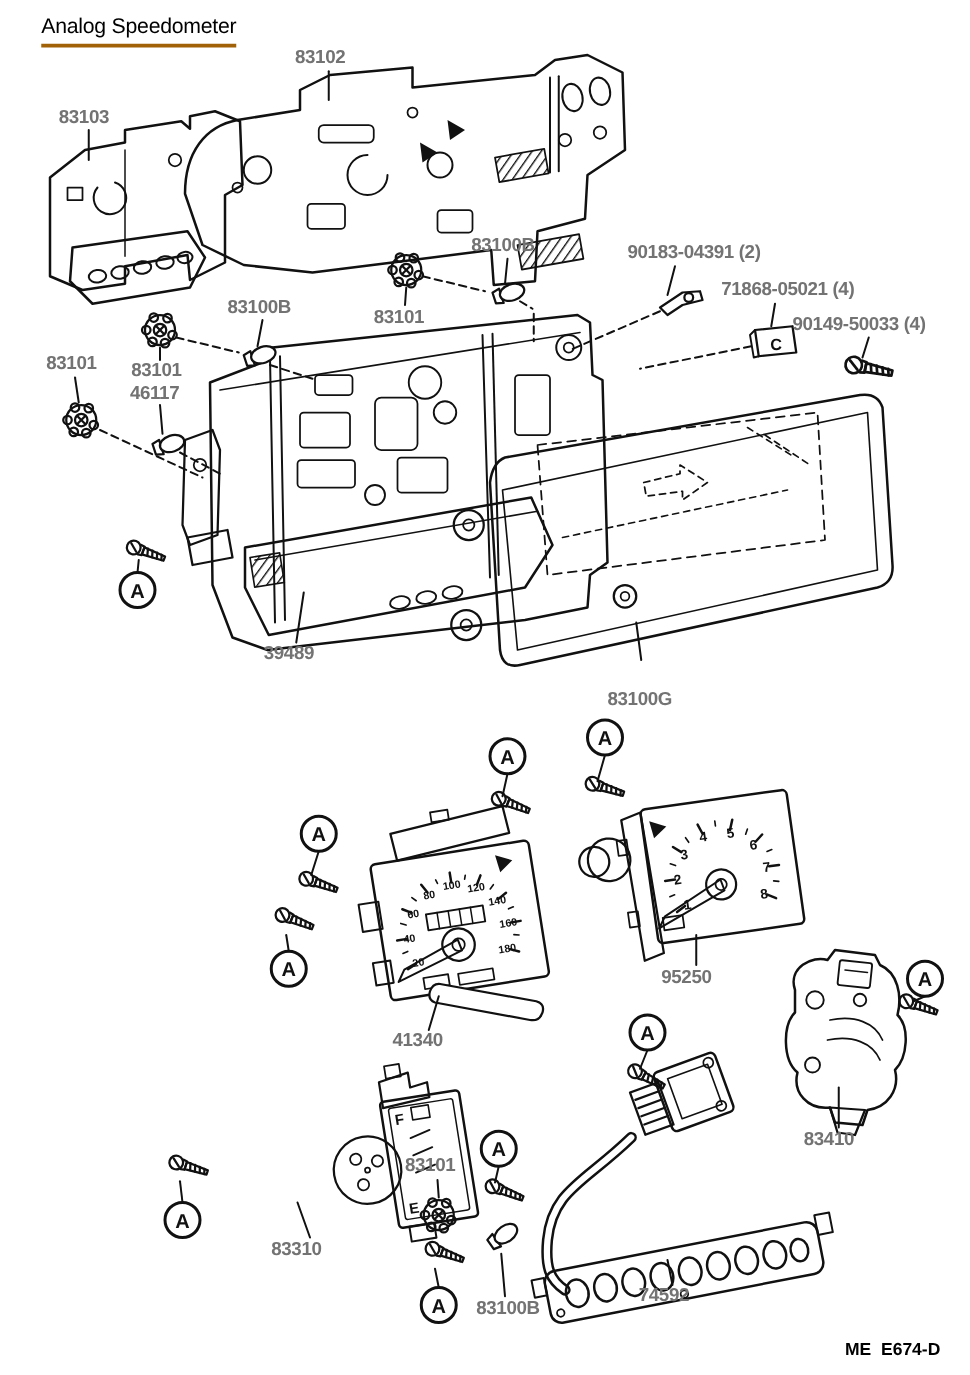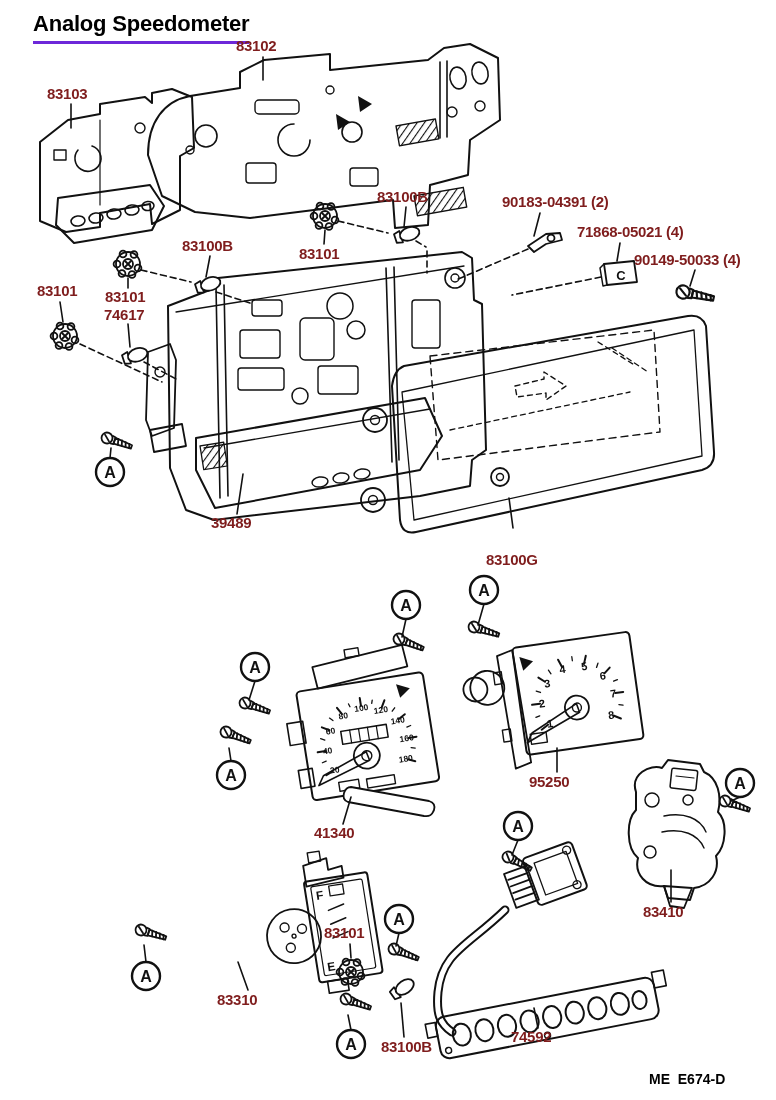--- a/index.html
+++ b/index.html
@@ -1,23 +1,23 @@
 <!DOCTYPE html>
 <html><head>
 <meta charset="utf-8">
 <style>
   html,body{margin:0;padding:0;background:#fff;}
   .canvas{position:relative;width:776px;height:1100px;background:#ffffff;overflow:hidden;
           font-family:"Liberation Sans",sans-serif;}
   svg.art{position:absolute;left:0;top:0;z-index:1;}
-  .lbl{position:absolute;z-index:2;font-weight:bold;font-size:15px;color:#7f1d1d;
+  .lbl{position:absolute;z-index:2;font-weight:bold;font-size:15px;color:#737373;
        white-space:pre;letter-spacing:-0.3px;line-height:1;}
-  .title{position:absolute;z-index:2;font-weight:bold;font-size:22px;color:#000;
-         letter-spacing:-0.2px;border-bottom:3px solid #6d28d9;padding-bottom:4px;white-space:pre;}
-  .footer{position:absolute;z-index:2;font-weight:bold;font-size:14px;color:#000;white-space:pre;}
+  .title{position:absolute;z-index:2;font-weight:normal;font-size:17px;color:#000;
+         letter-spacing:-0.2px;border-bottom:3px solid #a16207;padding-bottom:4px;white-space:pre;}
+  .footer{position:absolute;z-index:2;font-weight:bold;font-size:14px;color:#000;white-space:pre;margin-left:27px;}
 </style>
 </head>
 <body>
 
 <div class="canvas">
 
   <svg class="art" width="776" height="1100" viewBox="0 0 776 1100" stroke-linejoin="round" stroke-linecap="round">
     <defs>
       <pattern id="hatch" width="6" height="6" patternUnits="userSpaceOnUse" patternTransform="rotate(45)">
         <line x1="0" y1="0" x2="0" y2="6" stroke="#111" stroke-width="2.2"></line>
@@ -417,21 +417,21 @@
   <div class="lbl" style="left:236px;top:38px">83102</div>
   <div class="lbl" style="left:47px;top:86px">83103</div>
   <div class="lbl" style="left:377px;top:189px">83100B</div>
   <div class="lbl" style="left:502px;top:194px">90183-04391 (2)</div>
   <div class="lbl" style="left:577px;top:224px">71868-05021 (4)</div>
   <div class="lbl" style="left:634px;top:252px">90149-50033 (4)</div>
   <div class="lbl" style="left:182px;top:238px">83100B</div>
   <div class="lbl" style="left:299px;top:246px">83101</div>
   <div class="lbl" style="left:37px;top:283px">83101</div>
   <div class="lbl" style="left:105px;top:289px">83101</div>
-  <div class="lbl" style="left:104px;top:307px">74617</div>
+  <div class="lbl" style="left:104px;top:307px">46117</div>
   <div class="lbl" style="left:211px;top:515px">39489</div>
   <div class="lbl" style="left:486px;top:552px">83100G</div>
   <div class="lbl" style="left:314px;top:825px">41340</div>
   <div class="lbl" style="left:529px;top:774px">95250</div>
   <div class="lbl" style="left:643px;top:904px">83410</div>
   <div class="lbl" style="left:217px;top:992px">83310</div>
   <div class="lbl" style="left:324px;top:925px">83101</div>
   <div class="lbl" style="left:381px;top:1039px">83100B</div>
   <div class="lbl" style="left:511px;top:1029px">74592</div>
 

